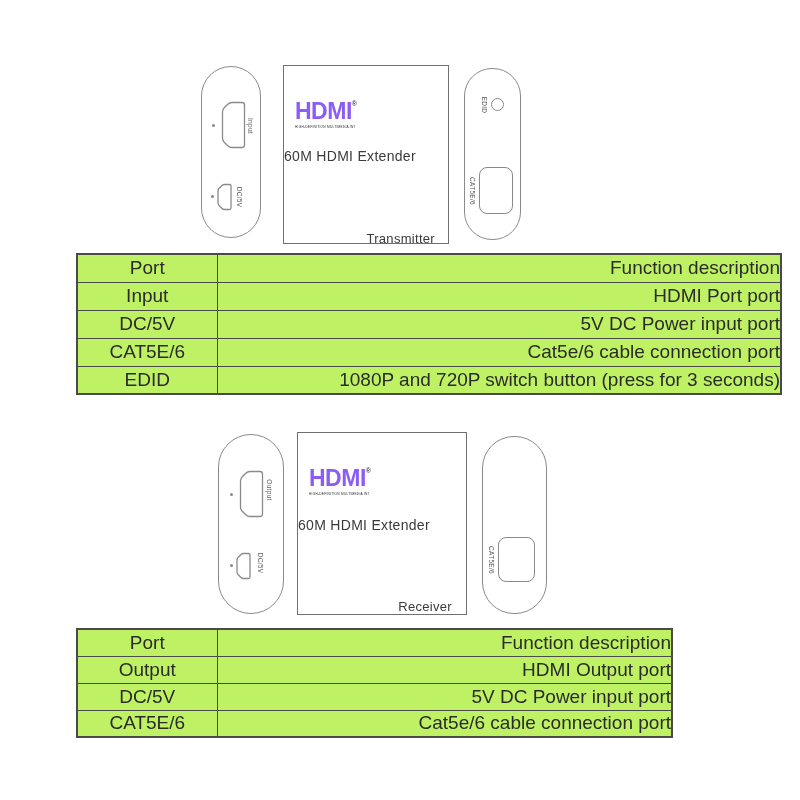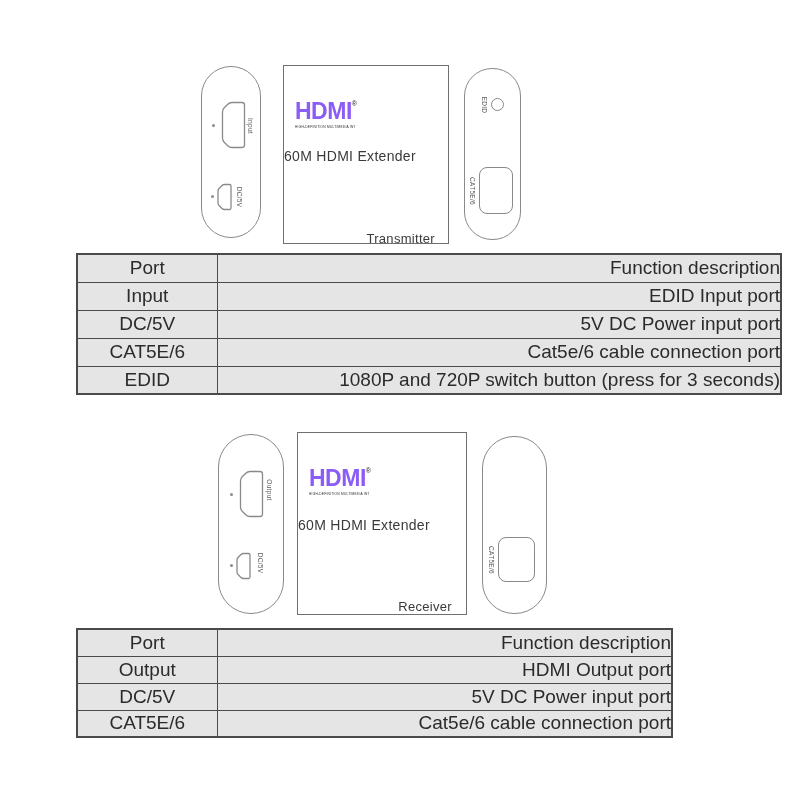--- a/index.html
+++ b/index.html
@@ -43,21 +43,21 @@
   .product-name {
     position:absolute; left:0; width:100%; 
     font-size:14px; color:#3a3a3a; letter-spacing:0.3px;
   }
   .unit-name {
     position:absolute; font-size:13px; color:#3a3a3a; letter-spacing:0.3px;margin-top:33px;
   }
 
   
   .spec-table {
-    position:absolute; border-collapse:collapse; table-layout:fixed; background:#e5e5e5;
+    position:absolute; border-collapse:collapse; table-layout:fixed; background:#bef264;
   }
   .spec-table td {
     border:1.6px solid #4a4a4a; font-size:19px; color:#2b2b2b;
     overflow:hidden; white-space:nowrap;
   }
   .spec-table .col-port { text-align:center; }
   .spec-table .col-desc { text-align:right; padding-left:14px; }
   .spec-table { border:2px solid #4a4a4a; }
 </style>
 </head>
@@ -99,21 +99,21 @@
         <col style="width:140px">
         <col>
       </colgroup>
     <tbody>
         <tr style="height:28px">
       <td class="col-port">Port</td>
       <td class="col-desc">Function description</td>
     </tr>
     <tr style="height:28px">
       <td class="col-port">Input</td>
-      <td class="col-desc">EDID Input port</td>
+      <td class="col-desc">HDMI Port port</td>
     </tr>
     <tr style="height:28px">
       <td class="col-port">DC/5V</td>
       <td class="col-desc">5V DC Power input port</td>
     </tr>
     <tr style="height:28px">
       <td class="col-port">CAT5E/6</td>
       <td class="col-desc">Cat5e/6 cable connection port</td>
     </tr>
     <tr style="height:28px">

